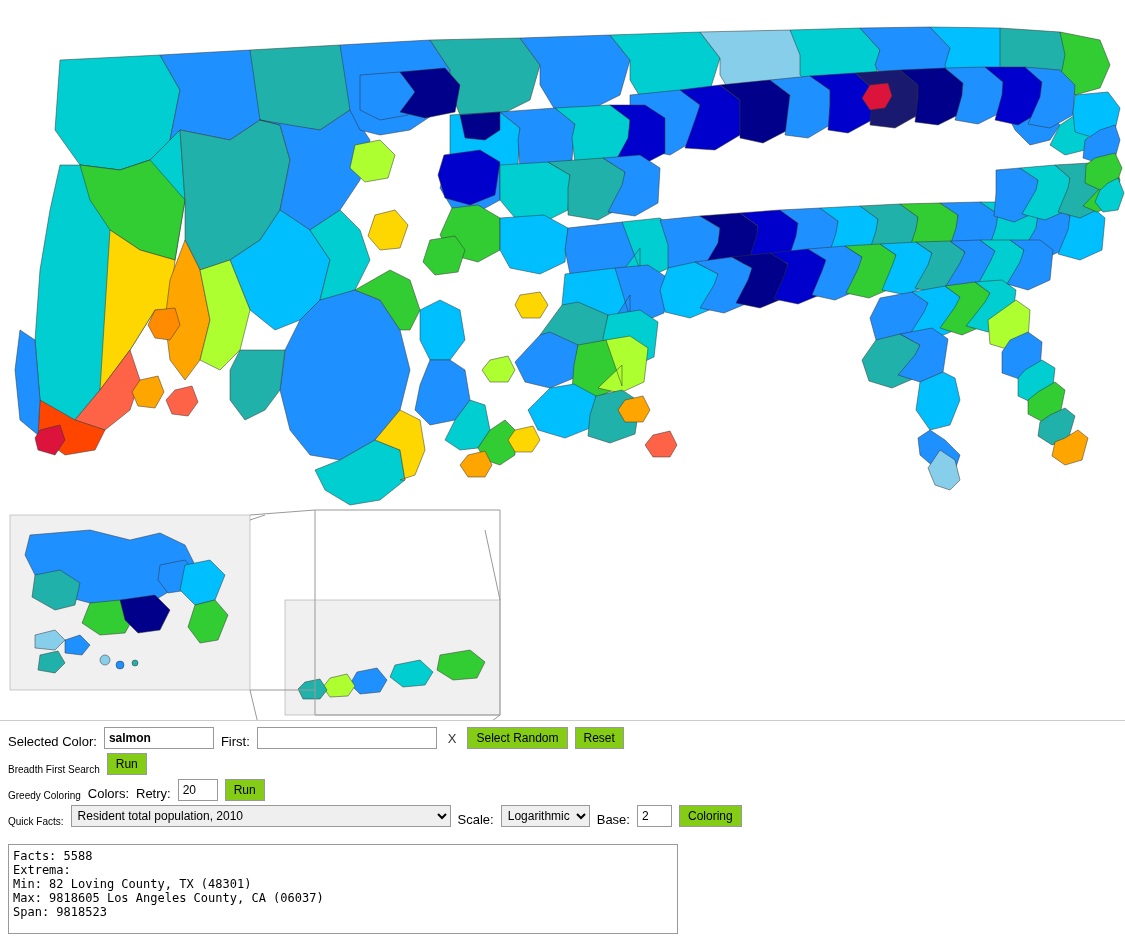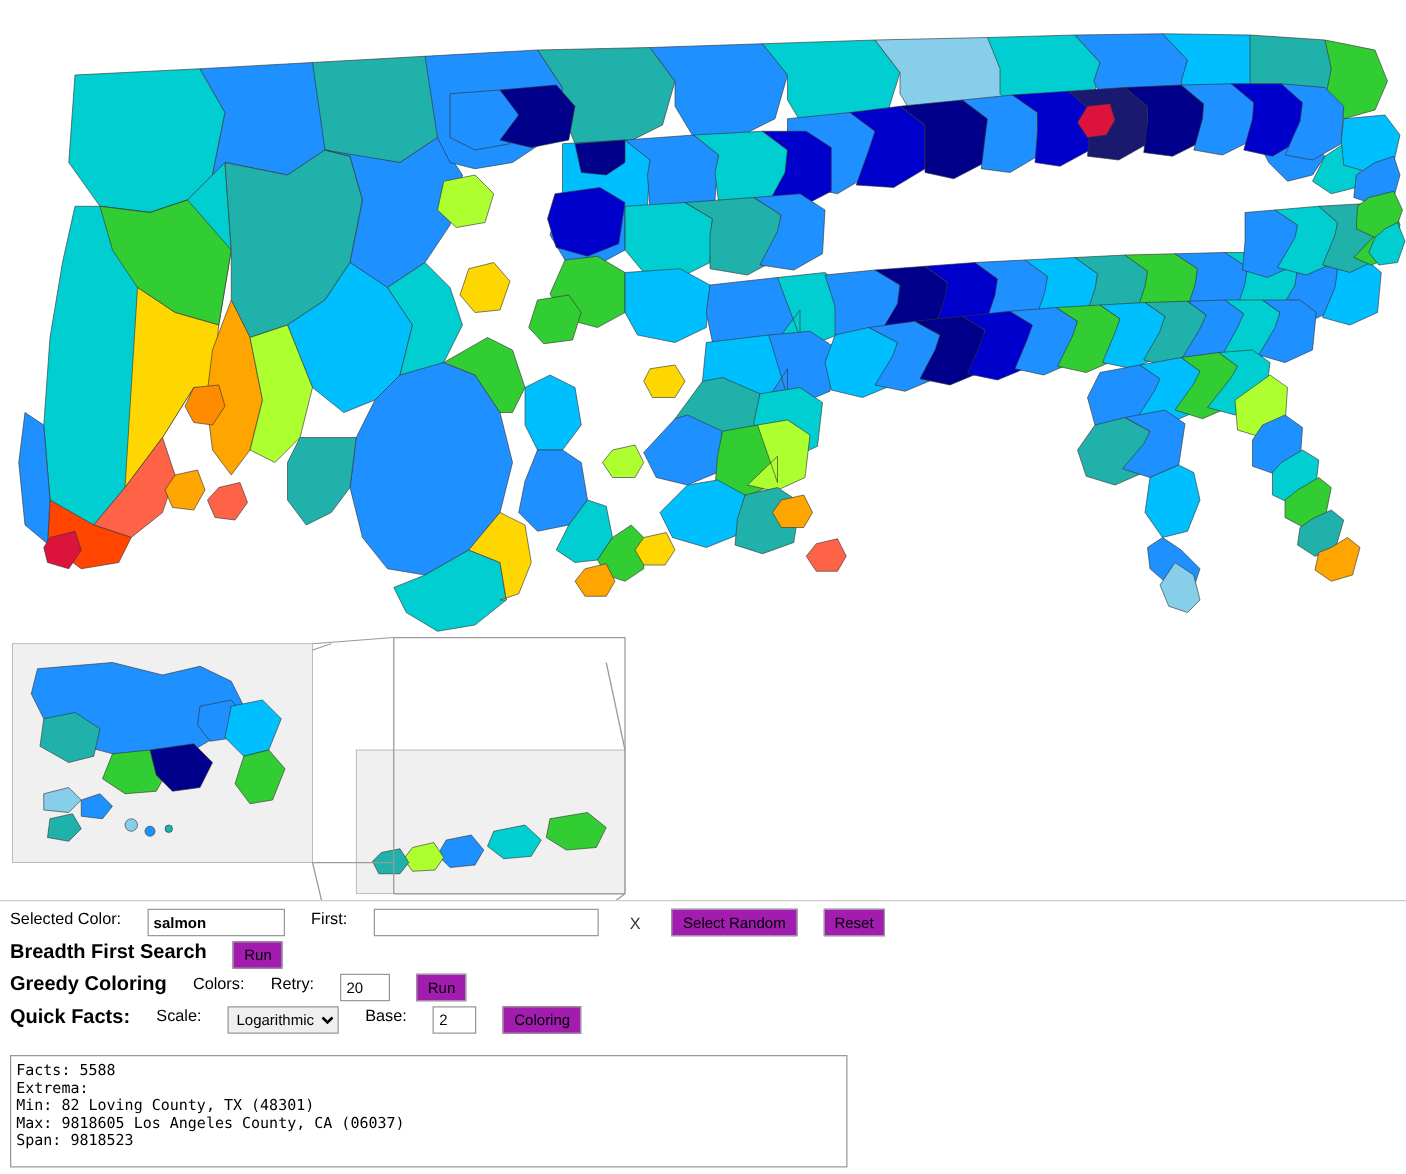--- a/index.html
+++ b/index.html
@@ -18,48 +18,48 @@
       height: 100%;
     }
 
     #controls {
       padding: 6px 8px 4px 8px;
       border-top: 1px solid #ccc;
     }
 
     .control-row {
       display: flex;
-      align-items: flex-start;
+      align-items: flex-end;
       margin-bottom: 4px;
       flex-wrap: wrap;
-      gap: 21px;
+      gap: 7px;
     }
 
     .label-text {
       font-weight: normal;
       font-size: 13px;
       white-space: nowrap;
     }
 
     .bold-label {
-      font-weight: bold;
-      font-size: 16px;
+      font-weight: normal;
+      font-size: 10px;
       white-space: nowrap;
     }
 
     input[type="text"] {
       border: 1px solid #999;
       padding: 2px 4px;
       font-size: 12px;
       height: 22px;
     }
 
     button {
       border: 1px solid #999;
-      background: #a21caf;
+      background: #84cc16;
       padding: 2px 8px;
       font-size: 12px;
       cursor: pointer;
       height: 22px;
     }
 
     select {
       border: 1px solid #999;
       padding: 2px 2px;
       font-size: 12px;
@@ -326,20 +326,22 @@
   <div class="control-row">
     <span class="bold-label">Greedy Coloring</span>
     <span class="label-text">Colors:</span>
     <span class="label-text">Retry:</span>
     <input type="text" id="retry-input" value="20" style="">
     <button>Run</button>
   </div>
 
   <div class="control-row">
     <span class="bold-label">Quick Facts:</span>
+    <select id="quick-facts-select">
+    <option value="Resident total population, 2010">Resident total population, 2010</option></select>
     <span class="label-text">Scale:</span>
     <select id="scale-select">
     <option value="Logarithmic">Logarithmic</option><option value="Linear">Linear</option></select>
     <span class="label-text">Base:</span>
     <input type="text" id="base-input" value="2" style="">
     <button>Coloring</button>
   </div>
 
   <div class="facts-row">
     <textarea id="facts-textarea" readonly="" style="">Facts: 5588

